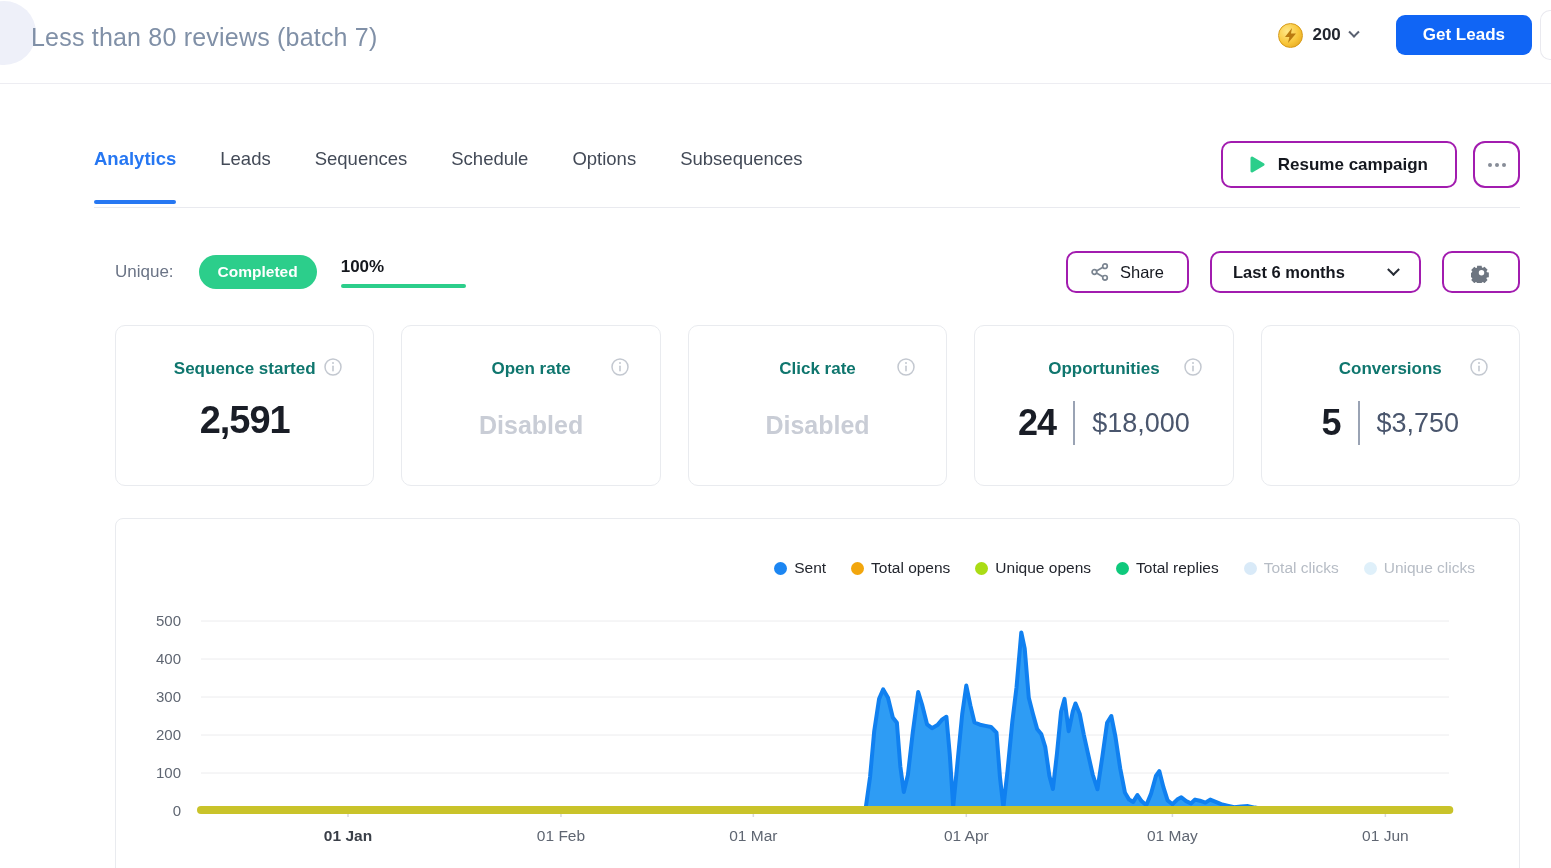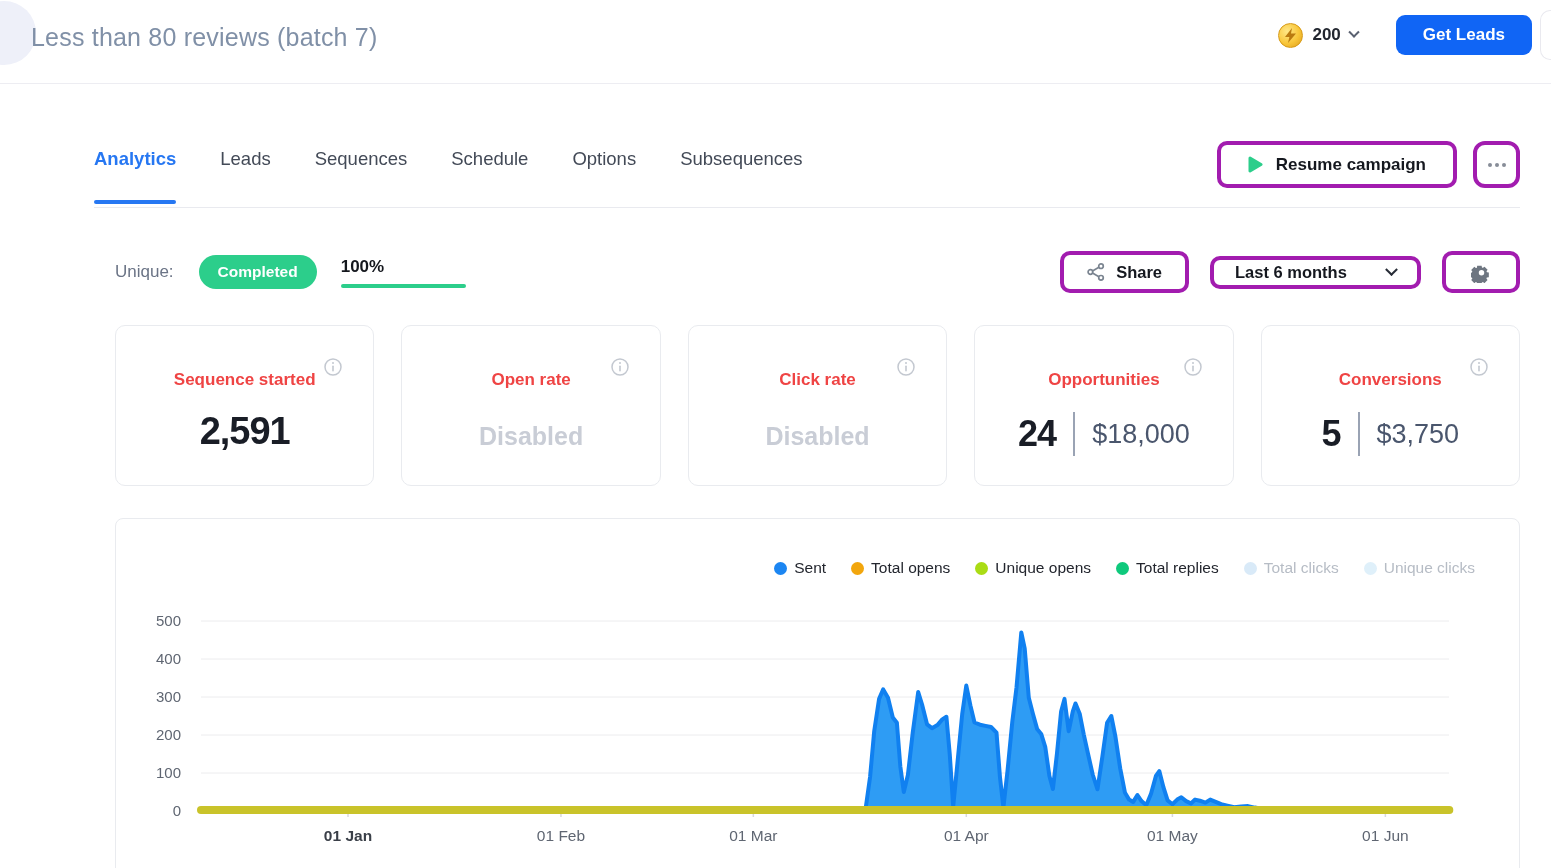--- a/index.html
+++ b/index.html
@@ -30,47 +30,47 @@
   
   .tabs-row { position:relative; height:78px; margin:46px 31px 0 94px; }
   .tabs-row::after { content:''; position:absolute; left:0; right:0; bottom:0; height:1px; background:#e9eaef; }
   .tabs { position:absolute; left:0; top:18px; display:flex; gap:44px; }
   .tab { font-size:18.5px; color:#434a57; font-weight:500; padding-bottom:34px;
     position:relative; cursor:pointer; white-space:nowrap; }
   .tab.active { color:#2677f2; font-weight:700; }
   .tab.active::after { content:''; position:absolute; left:0; right:0; bottom:0; height:4px;
     background:#2677f2; border-radius:2px; }
   .tabs-actions { position:absolute; right:0; top:11px; display:flex; gap:16px; align-items:center; }
-  .btn { background:#fff; border:4px solid #a21caf; border-radius:10px; cursor:pointer;
+  .btn { background:#fff; border:2px solid #a21caf; border-radius:10px; cursor:pointer;
     font-family:inherit; display:flex; align-items:center; justify-content:center; }
   .resume-btn { height:47px; padding:0 27px; gap:13px; font-size:17px; font-weight:700; color:#15181f; }
   .more-btn { width:47px; height:47px; border-radius:12px; gap:3px; }
   .dot3 { width:4px; height:4px; border-radius:50%; background:#878d98; }
 
   
   .status-row { display:flex; align-items:center; margin:43px 31px 0 115px; height:42px; }
   .status-label { font-size:17px; color:#6b7486; }
   .status-badge { margin-left:25px; height:34px; padding:4px 19px; border-radius:17px;
     background:#2cce8b; color:#fff; font-size:15.5px; font-weight:700;
     display:flex; align-items:center; }
   .progress-wrap { margin-left:24px; width:125px; }
   .progress-text { font-size:17px; font-weight:700; color:#14171d; }
   .progress-bar { margin-top:7px; height:4px; border-radius:2px; background:#2cce8b; }
   .status-actions { margin-left:auto; display:flex; gap:21px; align-items:center; }
-  .share-btn { height:42px; padding:0 23px; gap:11px; font-size:16.5px; font-weight:700; color:#15181f; }
-  .range-btn { height:33px; width:211px; padding:0 21px; justify-content:space-between;
+  .share-btn { height:42px; padding:0 23px; gap:11px; font-size:16.5px; font-weight:400; color:#15181f; }
+  .range-btn { height:42px; width:211px; padding:0 21px; justify-content:space-between;
     font-size:16.5px; font-weight:700; color:#15181f; }
   .range-btn .chev { border-color:#272c36; width:9px; height:9px; }
   .gear-btn { width:78px; height:42px; }
 
   
   .cards { display:flex; gap:27px; margin:32px 31px 0 115px; }
   .card { flex:1; height:161px; border:1px solid #e9ebef; border-radius:10px;
     position:relative; text-align:center; background:#fff; }
-  .card-label { margin-top:44px; font-size:17px; font-weight:700; color:#ef4444; }
+  .card-label { margin-top:33px; font-size:17px; font-weight:700; color:#0f766e; }
   .info-icon { position:absolute; top:32px; right:31px; cursor:pointer; }
   .card-value-big { margin-top:20px; font-size:38px; font-weight:700; color:#191d26; letter-spacing:-1px; }
   .disabled-value { margin-top:32px; font-size:25px; font-weight:700; color:#c9cdd6; }
   .value-row { margin-top:22px; display:flex; align-items:center; justify-content:center; gap:17px; }
   .value-num { font-size:36px; font-weight:700; color:#191d26; letter-spacing:-1px; }
   .value-div { width:2px; height:44px; background:#9aa3b4; }
   .value-amount { font-size:27px; color:#4a566d; font-weight:500; }
 
   
   .chart-panel { position:relative; margin:32px 31px 0 115px; height:364px;

